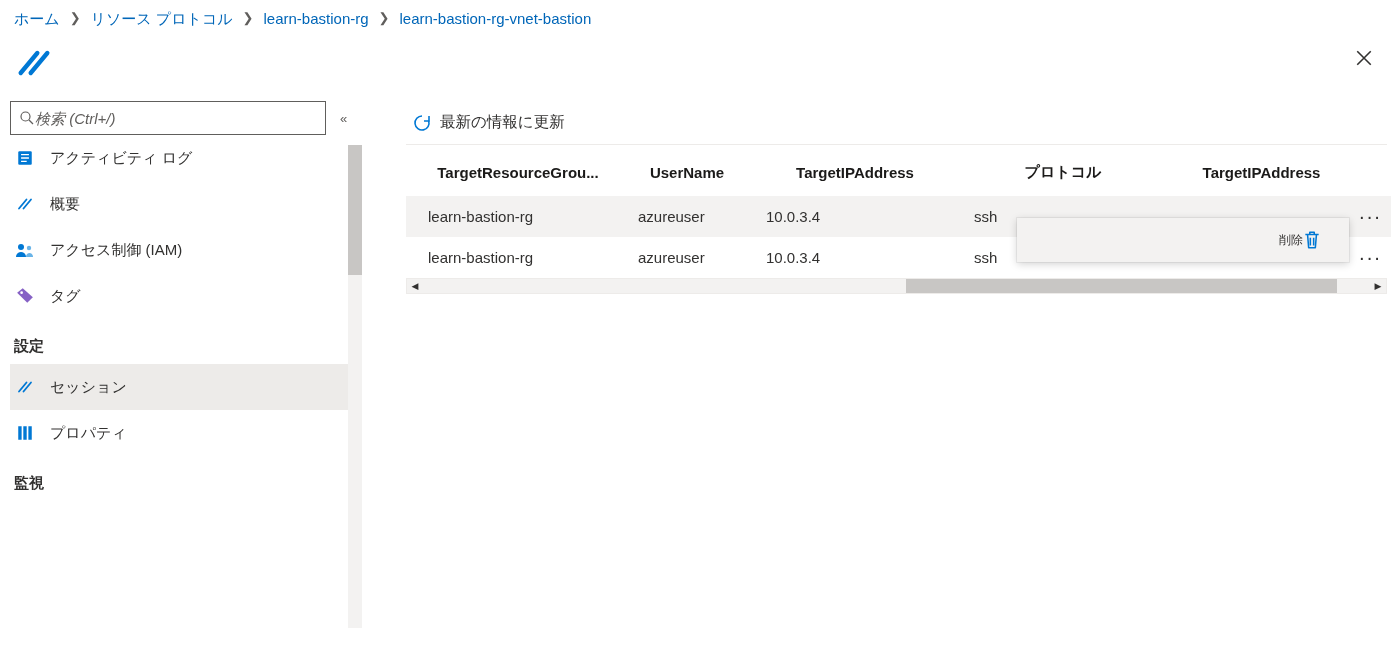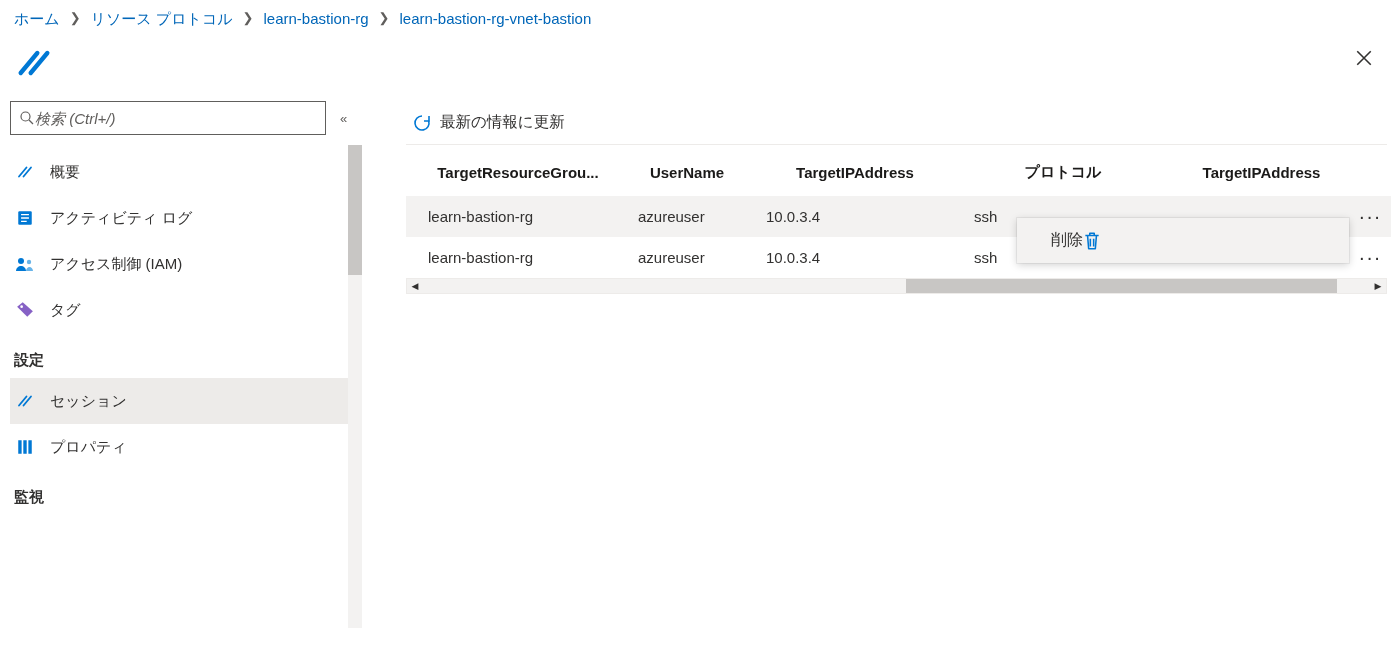--- a/index.html
+++ b/index.html
@@ -67,21 +67,20 @@
     width: 362px;
     padding: 4px 0 0 10px;
     position: relative;
     border-right: none;
   }
   .sidebar-inner {
     width: 340px;
   }
   .search-row {
     display: flex; align-items: center; gap: 14px;
-    margin-bottom: 14px;
   }
   .search-box {
     flex: 0 0 316px;
     display: flex; align-items: center;
     border: 1px solid #605e5c;
     height: 34px;
     padding: 0 8px;
     background: #fff;
   }
   .search-box input {
@@ -193,25 +192,25 @@
   .ctx-menu {
     position: absolute;
     top: 71px;
     right: 42px;
     width: 332px;
     background: #ffffff;
     box-shadow: 0 2px 8px rgba(0,0,0,0.18), 0 0 0 1px rgba(0,0,0,0.05);
     z-index: 10;
   }
   .ctx-item {
-    display: flex; align-items: center; justify-content: flex-start;
+    display: flex; align-items: center; justify-content: flex-end;
     padding: 12px 28px 12px 34px;
     background: #f3f2f1;
     cursor: pointer;
-    font-size: 16px;
+    font-size: 12px;
   }
   .ctx-item .trash { color: #0066b8; }
 
   
   .hscroll {
     height: 16px;
     background: #f3f2f1;
     position: relative;
     border: 1px solid #edebe9;
     margin-right: 4px;
@@ -271,34 +270,34 @@
                 <path d="M10 10 L14 14" stroke="#605e5c" stroke-width="1.2"></path>
               </svg>
           </span>
           <input type="text" placeholder="検索 (Ctrl+/)" style="">
         </div>
         <span class="collapse-btn">«</span>
       </div>
 
       <div class="nav-item">
         <span class="nicon">
-          <svg width="18" height="18" viewBox="0 0 24 24">
-              <path d="M4 18 L14 6 M10 18 L20 6" stroke="#0078d4" stroke-width="2.4" fill="none" stroke-linecap="round"></path>
-            </svg>
-        </span>
-        <span>概要</span>
-      </div>
-      <div class="nav-item">
-        <span class="nicon">
           <svg width="18" height="18" viewBox="0 0 16 16">
               <rect x="2" y="2" width="12" height="12" rx="1" fill="#0078d4"></rect>
               <path d="M4.5 5h7M4.5 8h7M4.5 11h5" stroke="#fff" stroke-width="1.3"></path>
             </svg>
         </span>
         <span>アクティビティ ログ</span>
+      </div>
+      <div class="nav-item">
+        <span class="nicon">
+          <svg width="18" height="18" viewBox="0 0 24 24">
+              <path d="M4 18 L14 6 M10 18 L20 6" stroke="#0078d4" stroke-width="2.4" fill="none" stroke-linecap="round"></path>
+            </svg>
+        </span>
+        <span>概要</span>
       </div>
       <div class="nav-item">
         <span class="nicon">
           <svg width="20" height="18" viewBox="0 0 20 16">
               <circle cx="6" cy="5" r="3" fill="#0078d4"></circle>
               <path d="M1 15c0-3 2.5-5 5-5s5 2 5 5" fill="#0078d4"></path>
               <circle cx="14" cy="6" r="2.2" fill="#69b4e8"></circle>
               <path d="M11 15c0-2.3 1.7-4 3.5-4s3.5 1.7 3.5 4" fill="#69b4e8"></path>
             </svg>
         </span>

